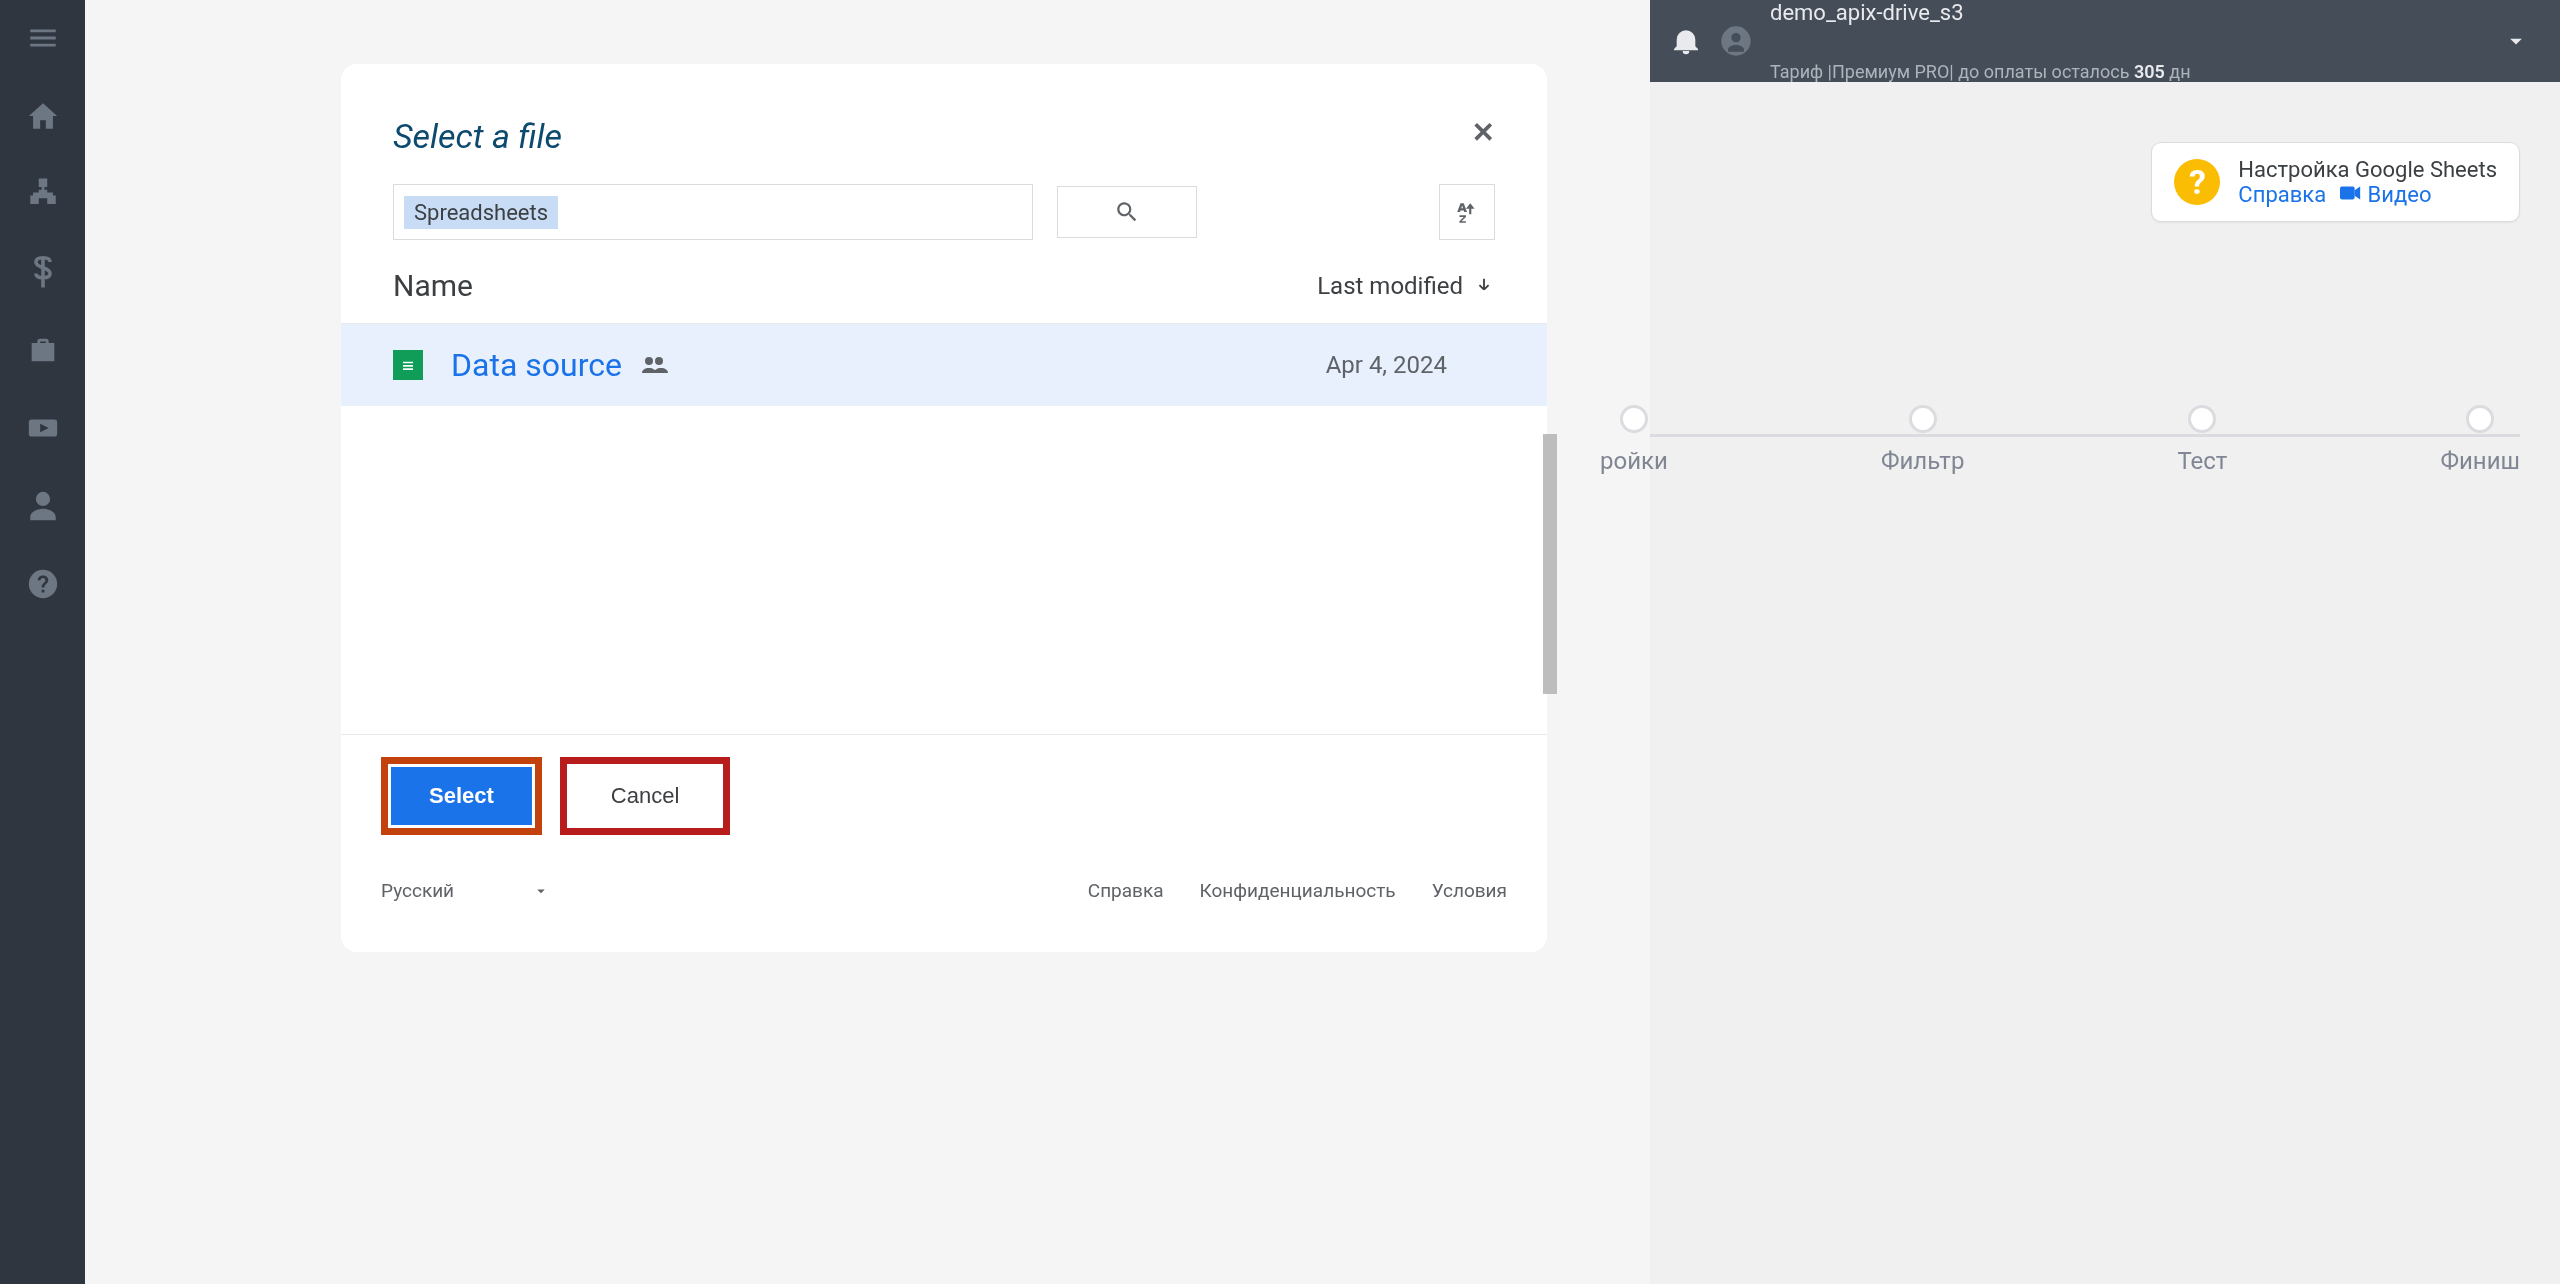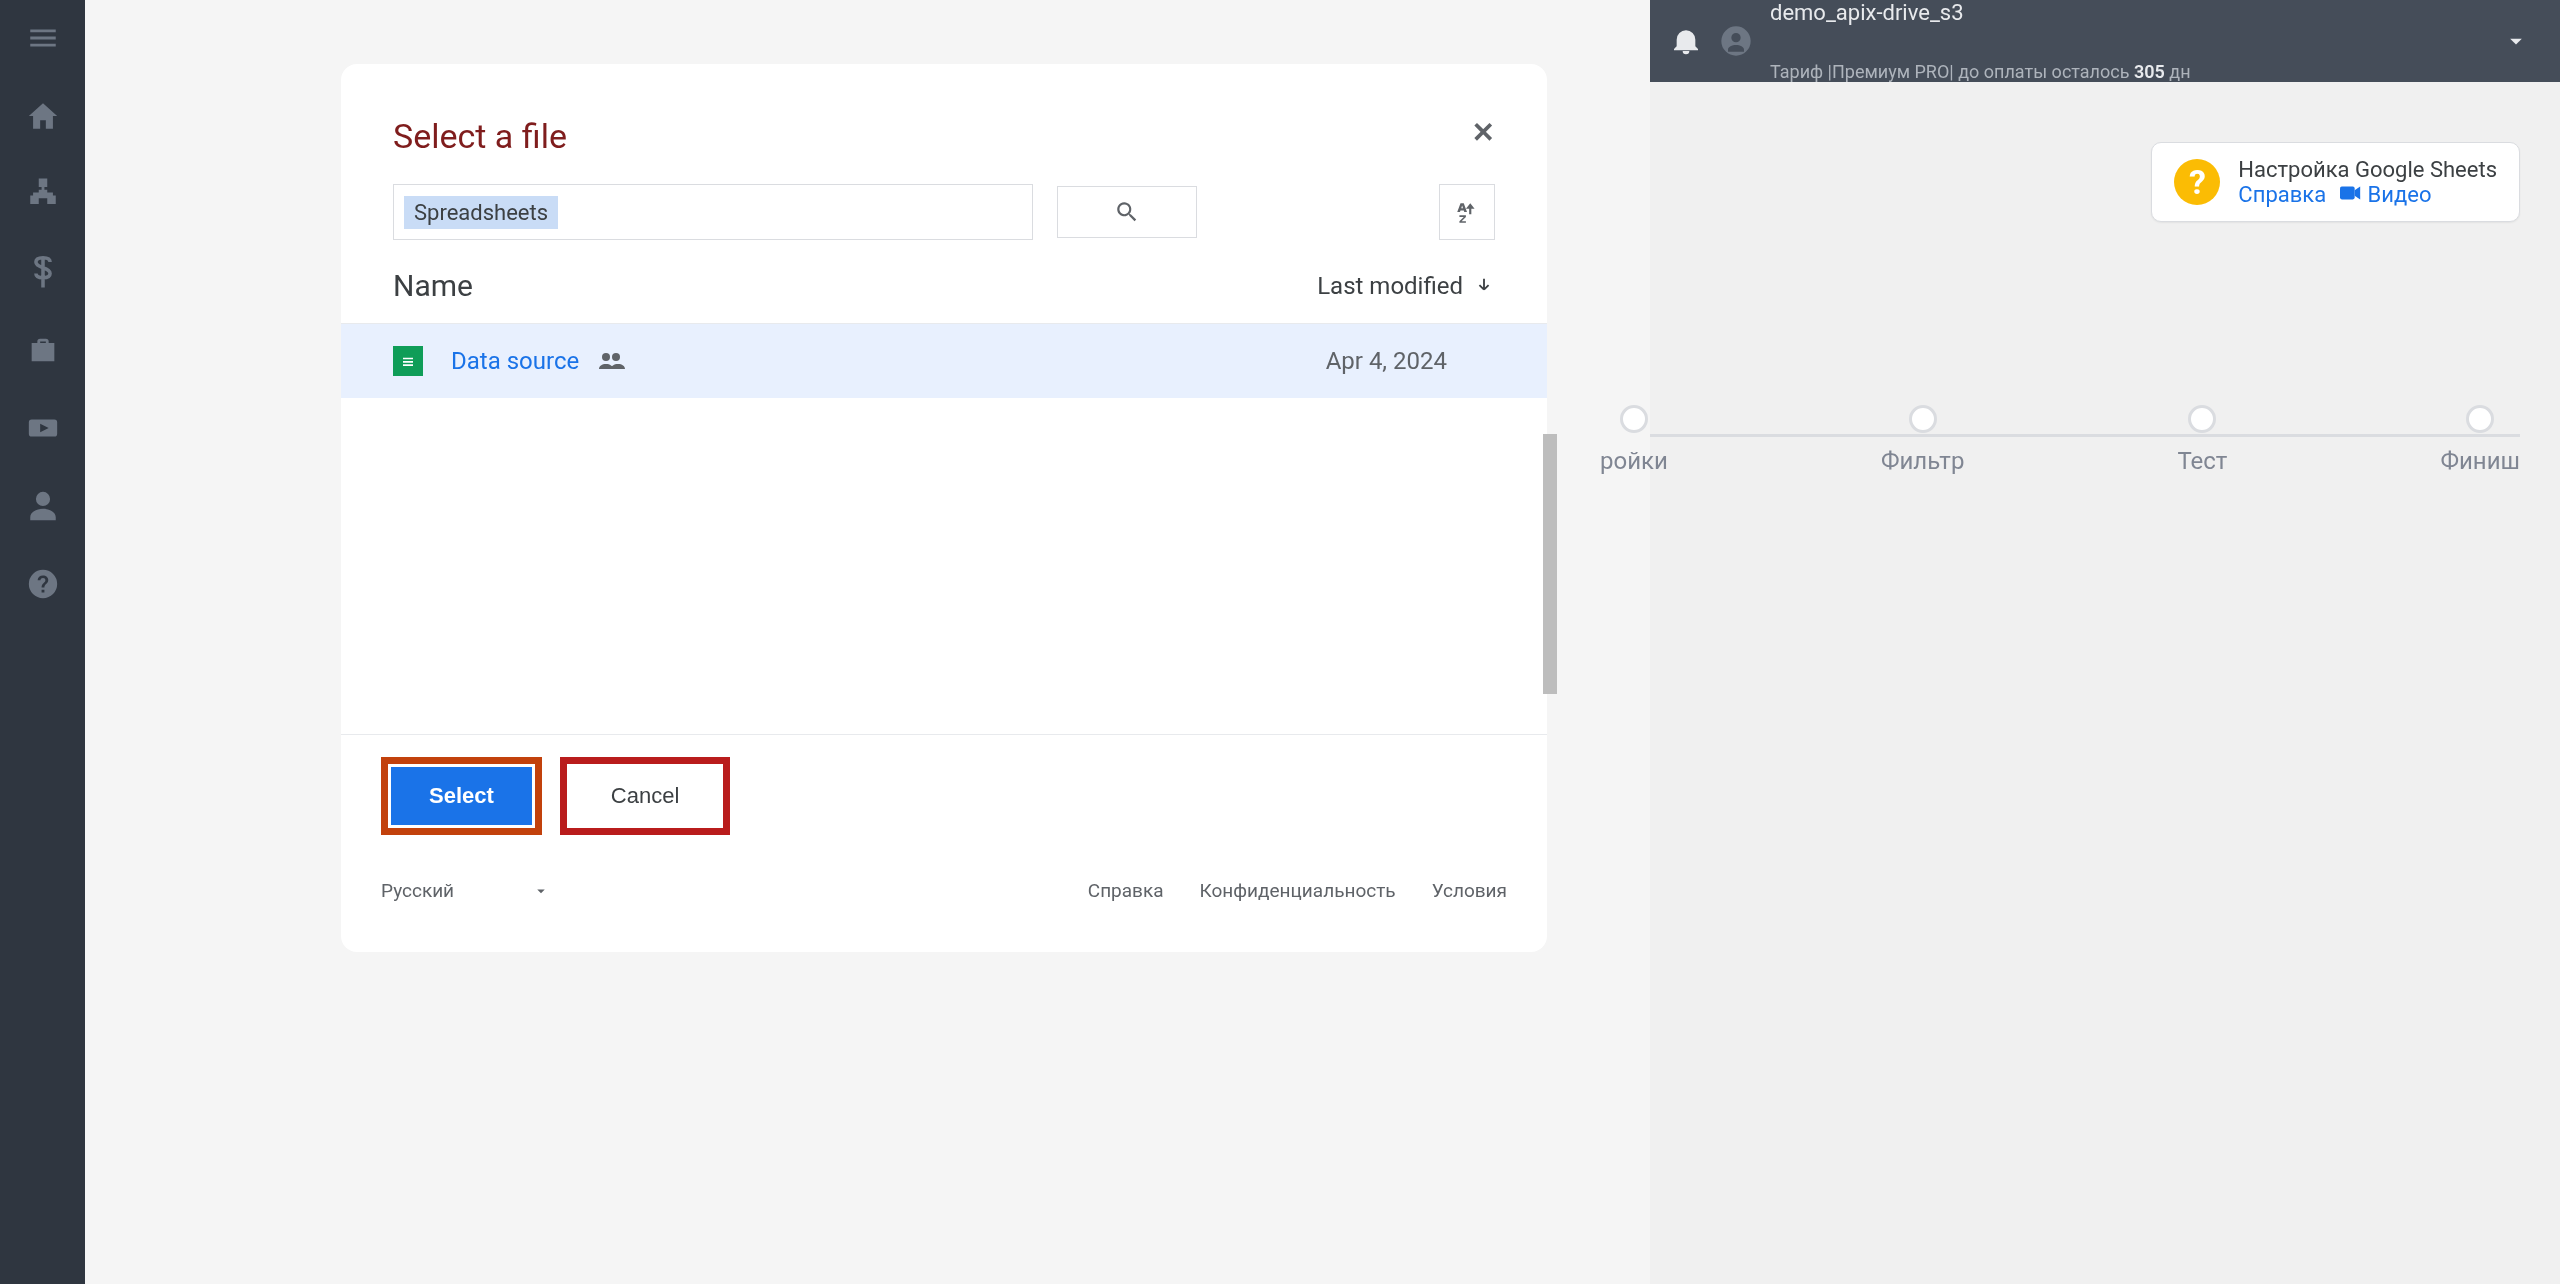--- a/index.html
+++ b/index.html
@@ -149,21 +149,21 @@
   width: 1206px;
   background: #fff;
   border-radius: 16px;
 }
 .modal-header {
   padding: 52px 52px 28px 52px;
   display: flex;
   justify-content: space-between;
   align-items: flex-start;
 }
-.modal-title { font-size: 34px; color: #7f1d1d; }
+.modal-title { font-size: 34px; color: #0c4a6e; font-style: italic; }
 .close-x { font-size: 28px; color: #5f6368; cursor: pointer; font-weight: 600; }
 
 .controls-row {
   padding: 0 52px;
   display: flex;
   align-items: center;
   gap: 24px;
 }
 .filter-chip-wrap {
   flex: 0 0 640px;
@@ -220,21 +220,21 @@
   padding: 22px 52px;
   background: #e8f0fe;
   cursor: pointer;
 }
 .file-icon {
   width: 30px; height: 30px;
   background: #0f9d58;
   display: flex; align-items: center; justify-content: center;
   margin-right: 28px;
 }
-.file-name { font-size: 24px; color: #1a73e8; }
+.file-name { font-size: 32px; color: #1a73e8; }
 .share-icon { margin-left: 18px; width: 28px; height: 20px; }
 .file-date { margin-left: auto; font-size: 24px; color: #5f6368; padding-right: 48px; }
 
 .file-body { min-height: 400px; position: relative; }
 .scroll-thumb-outer {
   position: absolute;
   right: -10px;
   top: 110px;
   width: 14px;
   height: 260px;

